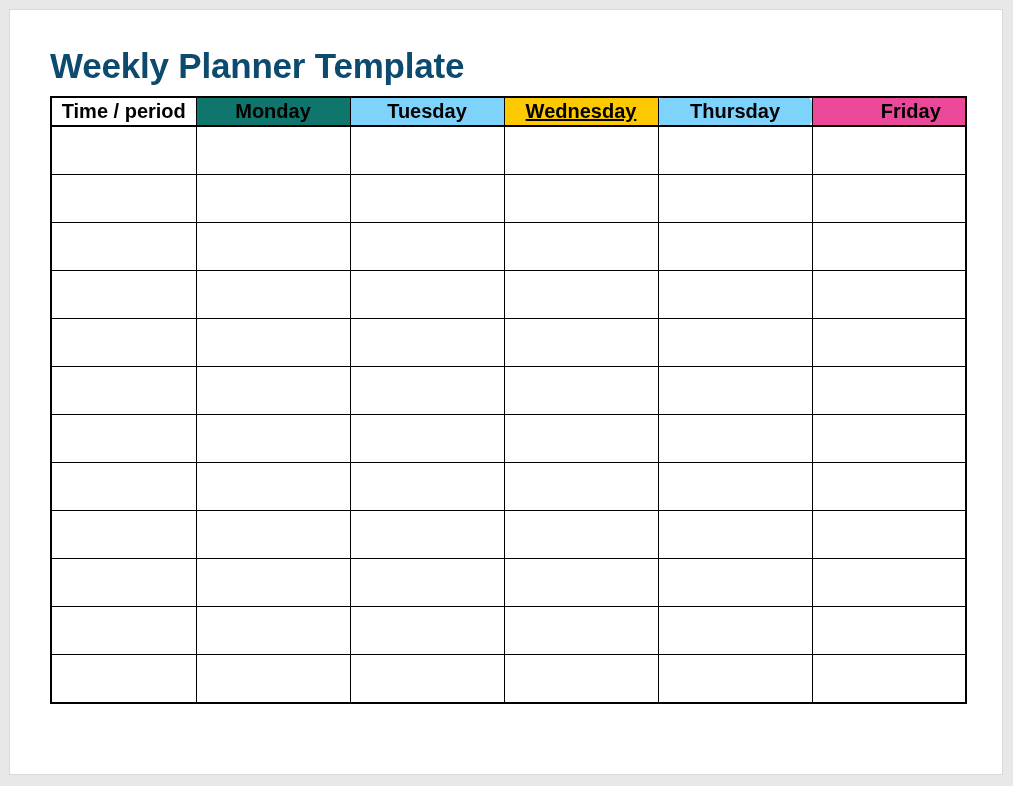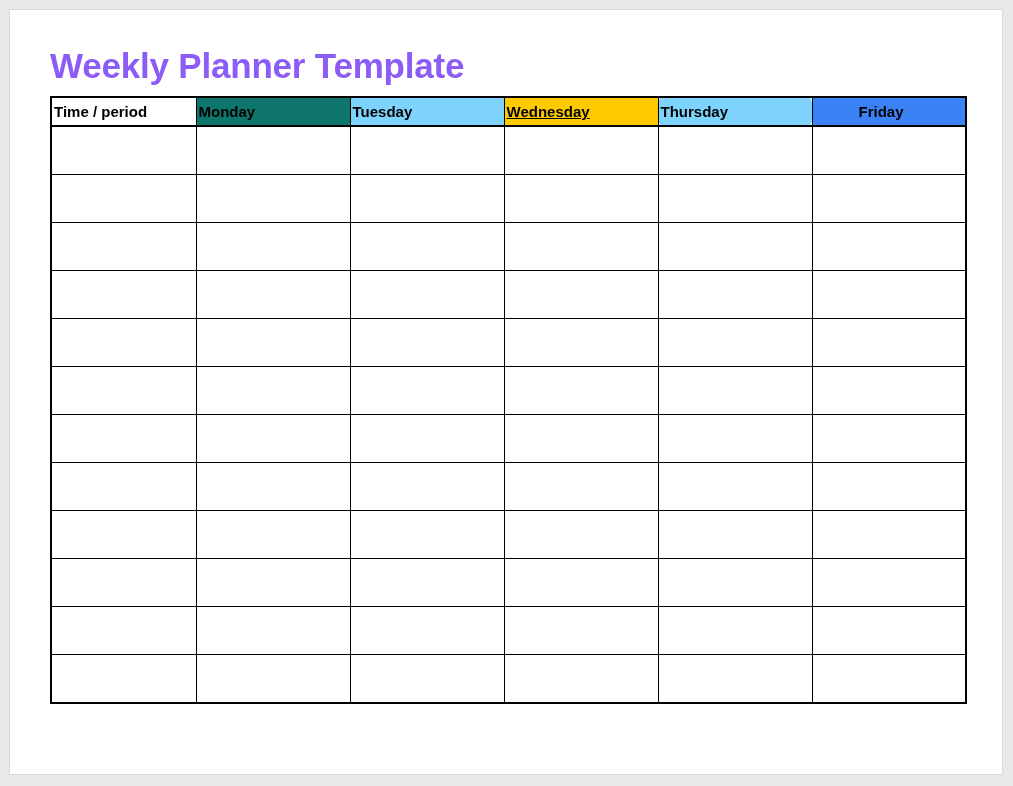--- a/index.html
+++ b/index.html
@@ -30,21 +30,21 @@
   .doc-body {
     position: absolute;
     left: 40px;
     top: 35px;
     width: 916px;
   }
 
   .doc-title {
     font-size: 35px;
     font-weight: bold;
-    color: #8b5cf6;
+    color: #0c4a6e;
     letter-spacing: -0.2px;
     line-height: 42px;
     margin: 0;
     padding: 0;
     white-space: nowrap;
   }
 
   .name-line {
     font-size: 13.5px;
     font-weight: normal;
@@ -65,24 +65,24 @@
     border: 2px solid #000000;
   }
 
   table.planner col.col-time { width: 145px; }
   table.planner col.col-day  { width: 154px; }
 
   table.planner th {
     height: 27px;
     border: 1px solid #000000;
     border-bottom: 2px solid #000000;
-    font-size: 15px;
+    font-size: 20px;
     font-weight: bold;
     color: #000000;
-    text-align: left;
+    text-align: center;
     vertical-align: middle;
     padding: 0 2px;
     white-space: nowrap;
   }
 
   table.planner td {
     height: 43px;
     border: 1px solid #000000;
     background: #ffffff;
     padding: 2px 4px;
@@ -118,21 +118,21 @@
           <col class="col-day">
           <col class="col-day">
         </colgroup>
         <thead>
           <tr>
               <th style="background: rgb(255, 255, 255);"><span>Time / period</span></th>
               <th style="background: #0f766e;"><span>Monday</span></th>
               <th style="background: #7dd3fc;"><span>Tuesday</span></th>
               <th style="background: rgb(253, 201, 0); text-decoration: underline;"><span>Wednesday</span></th>
               <th style="background: #7dd3fc; border-radius: 6px;"><span>Thursday</span></th>
-              <th style="background: #3b82f6; padding-left: 46px;"><span>Friday</span></th>
+              <th style="background: #ec4899; padding-left: 46px;"><span>Friday</span></th>
             </tr>
         </thead>
         <tbody>
             <tr>
               <td></td>
               <td></td>
               <td></td>
               <td></td>
               <td></td>
               <td></td>

